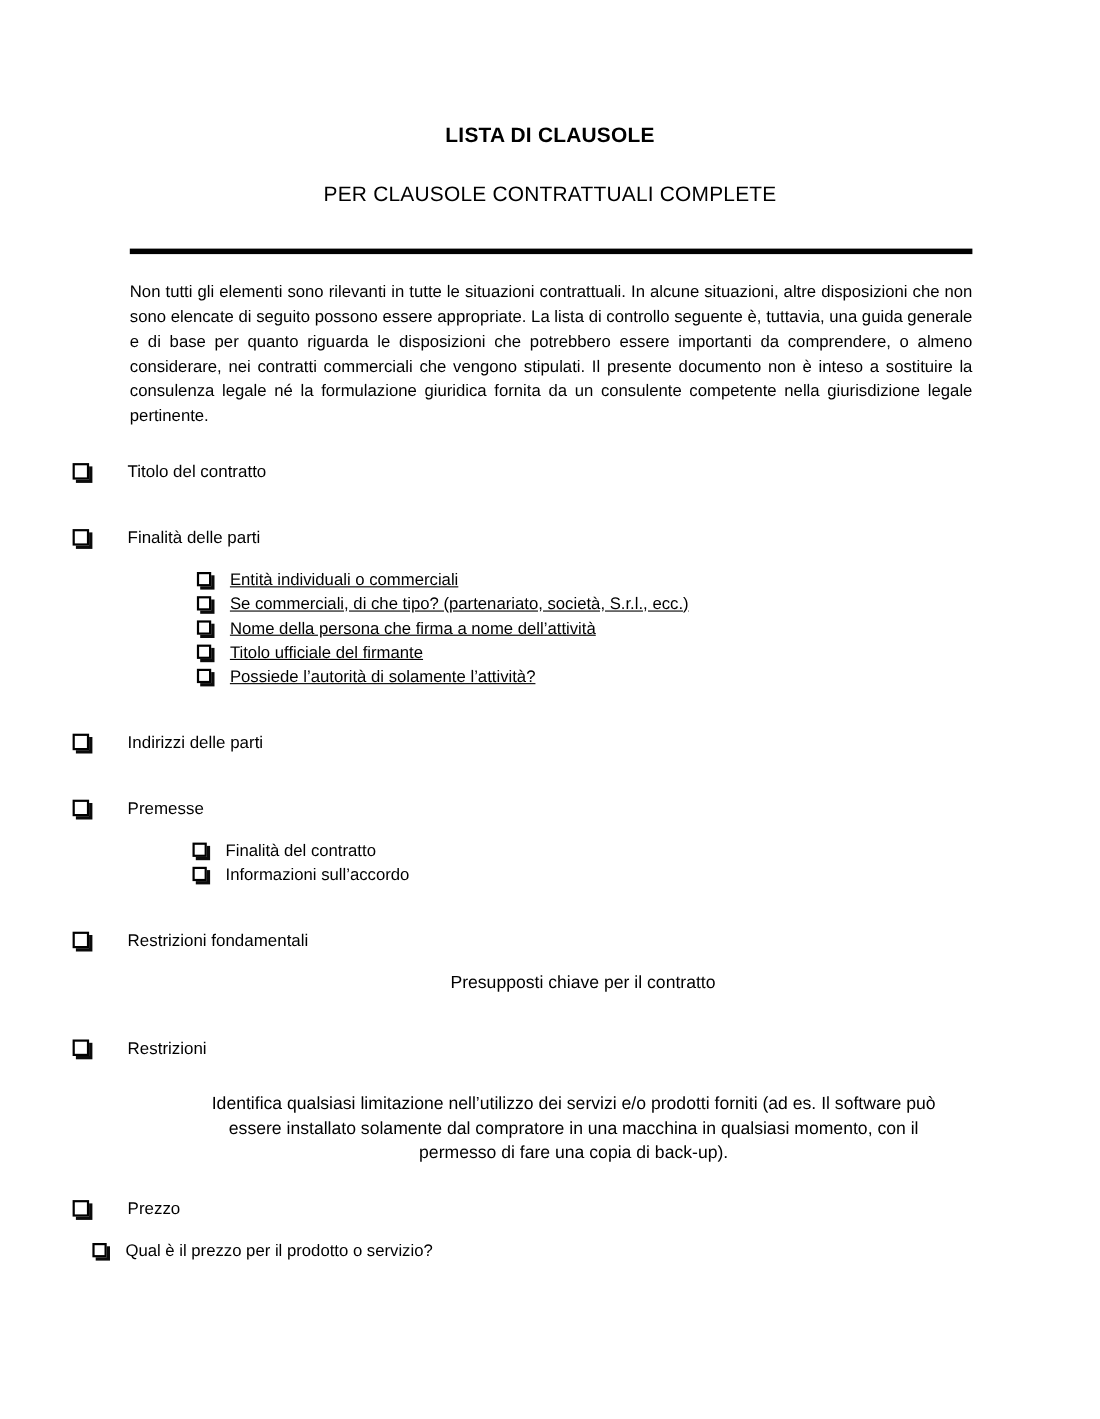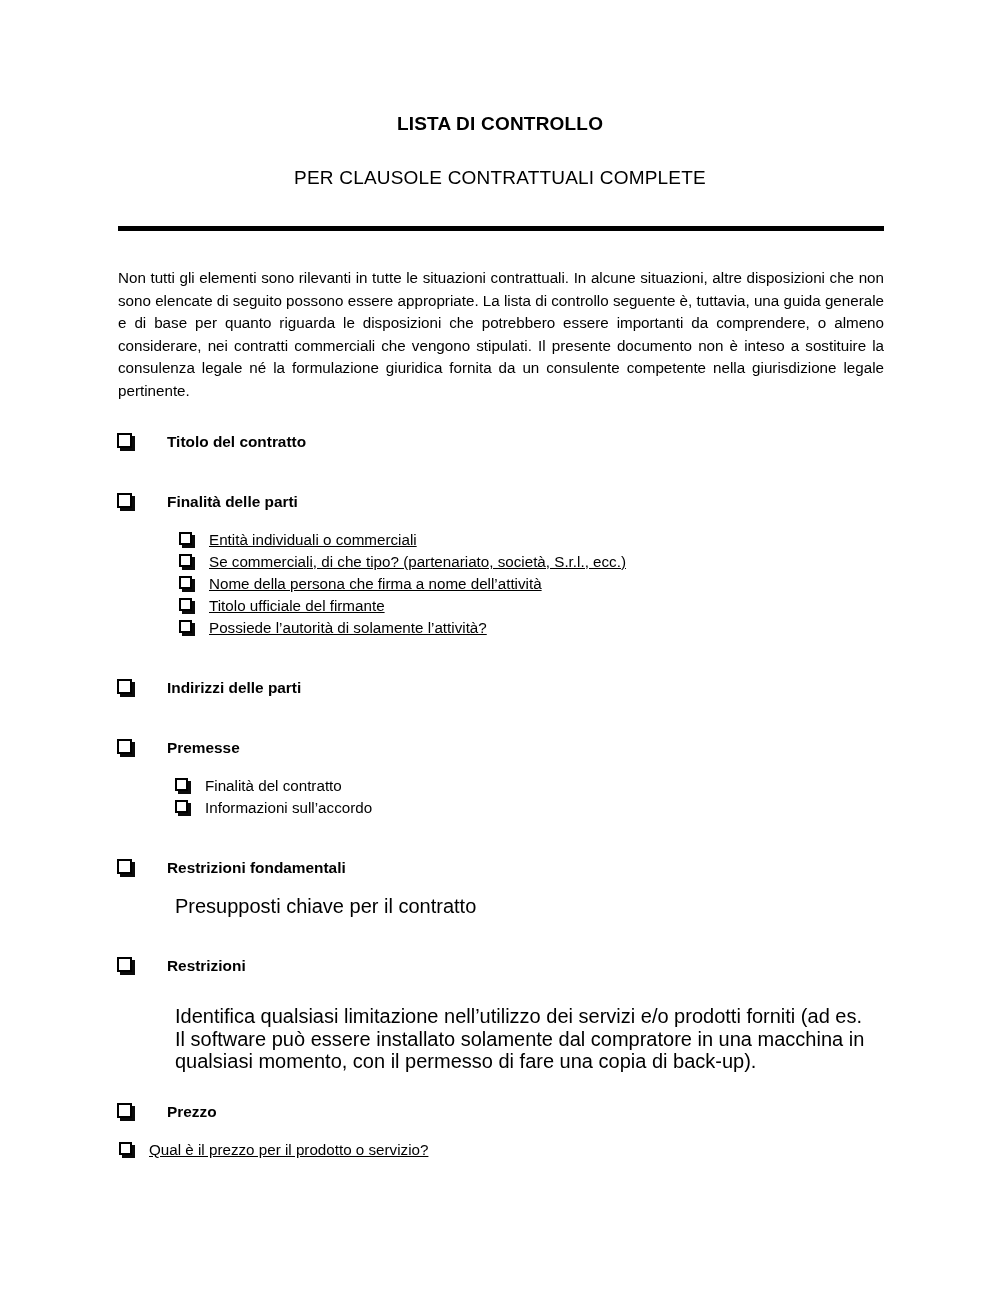--- a/index.html
+++ b/index.html
@@ -55,21 +55,21 @@
     width: 766px;
     height: 5px;
     background: #000000;
   }
 
   
   .intro {
     margin: 0;
     margin-left: 118px;
     width: 766px;
-    padding-top: 36px;
+    padding-top: 24px;
     font-size: 15.2px;
     line-height: 22.6px;
     text-align: justify;
     text-justify: inter-word;
   }
 
   
   .checklist {
     padding-top: 28px;
   }
@@ -92,60 +92,61 @@
     width: 13px;
     height: 13px;
     background: #ffffff;
     border: 2px solid #000000;
     box-shadow: 3px 3px 0 0 #0b0b0b;
     box-sizing: border-box;
   }
 
   
   .lvl1 {
-    margin-left: 117px;
-    font-weight: bold;
+    margin-left: 66px;
+    font-weight: normal;
     font-size: 15.4px;
     padding-left: 48px;
   }
   .lvl1 .cb {
     width: 15px;
     height: 15px;
     top: 2px;
   }
   .lvl1 .txt { padding-left: 2px; }
 
   
   .lvl2  { margin-left: 179px; font-weight: normal; text-decoration: underline; }
   .lvl2b { margin-left: 175px; font-weight: normal; }
-  .lvl2c { margin-left: 119px; font-weight: normal; text-decoration: underline; }
+  .lvl2c { margin-left: 84px; font-weight: normal; }
 
   
   .plain {
     margin: 0;
     margin-left: 175px;
     width: 710px;
-    font-size: 20px;
+    font-size: 16px;
     line-height: 22.6px;
+    text-align: center;
   }
   .plain.narrow { width: 693px; margin-top: 12px; }
 
   
   .sp-sec   { height: 38px; }
   .sp-subs  { height: 16px; }
   .sp-small { height: 14px; }
   .sp-para  { height: 16px; }
 </style>
 </head>
 <body>
 
 <div class="page">
 
   <div class="title-block">
-    <h1 class="doc-title">LISTA DI CONTROLLO</h1>
+    <h1 class="doc-title">LISTA DI CLAUSOLE</h1>
     <h2 class="doc-subtitle">PER CLAUSOLE CONTRATTUALI COMPLETE</h2>
   </div>
 
   <div class="rule-wrap">
     <div class="rule"></div>
   </div>
 
   <p class="intro">Non tutti gli elementi sono rilevanti in tutte le situazioni contrattuali. In alcune situazioni, altre disposizioni che non sono elencate di seguito possono essere appropriate. La lista di controllo seguente è, tuttavia, una guida generale e di base per quanto riguarda le disposizioni che potrebbero essere importanti da comprendere, o almeno considerare, nei contratti commerciali che vengono stipulati. Il presente documento non è inteso a sostituire la consulenza legale né la formulazione giuridica fornita da un consulente competente nella giurisdizione legale pertinente.</p>
 
   <div class="checklist">

